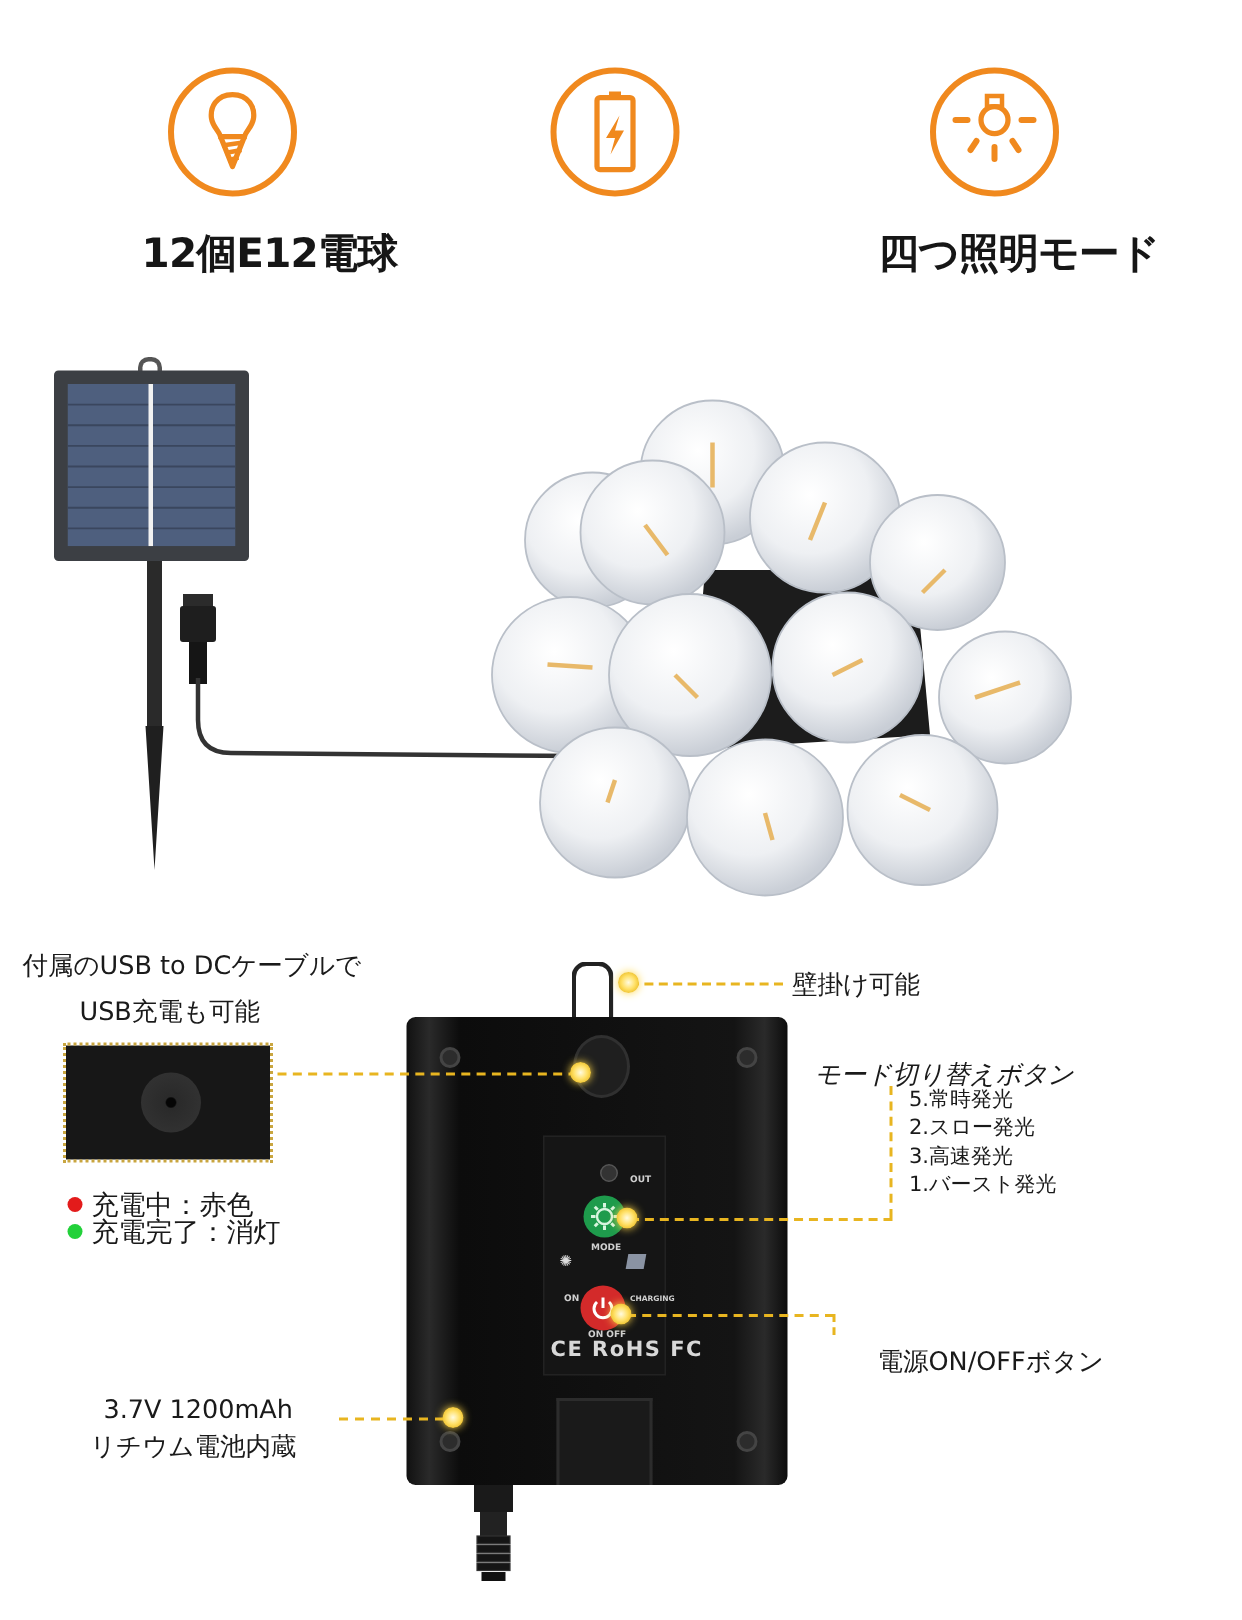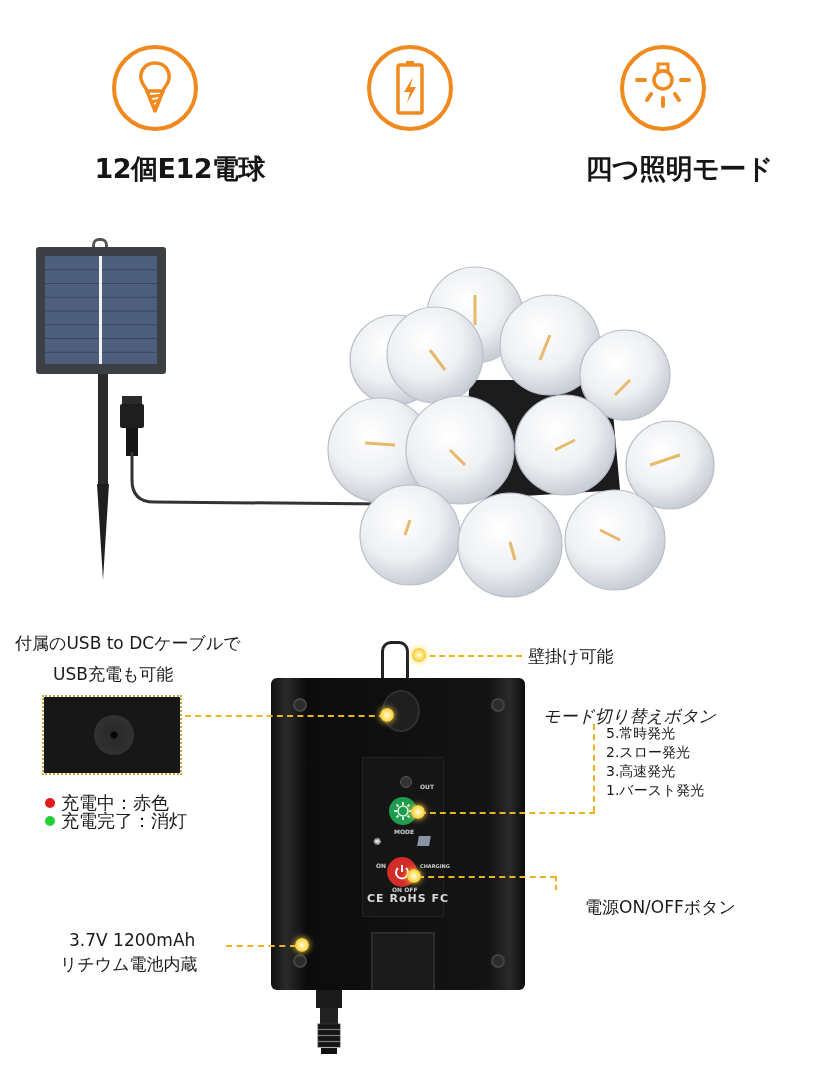--- a/index.html
+++ b/index.html
@@ -25,21 +25,21 @@
   .dash-v { position: absolute; width: 0; border-left: 2px dashed #e8b520; }
   .dot { position: absolute; width: 14px; height: 14px; border-radius: 50%; background: radial-gradient(circle, #fffbe0 0%, #ffe066 45%, #e0a800 100%); box-shadow: 0 0 6px #ffd84a; }
 
   
   .box { left: 271px; top: 678px; width: 254px; height: 312px; background: linear-gradient(90deg, #111 0%, #2a2a2a 6%, #0c0c0c 14%, #141414 86%, #2a2a2a 94%, #0c0c0c 100%); border-radius: 6px; }
   .screw { position: absolute; width: 10px; height: 10px; border-radius: 50%; background: #2c2c2c; border: 2px solid #444; }
   .label-plate { left: 362px; top: 757px; width: 80px; height: 158px; background: #151515; border: 1px solid #222; }
   .btn-mode { left: 389px; top: 797px; width: 28px; height: 28px; border-radius: 50%; background: #1e9b4c; display: flex; align-items: center; justify-content: center; }
   .btn-power { left: 387px; top: 857px; width: 30px; height: 30px; border-radius: 50%; background: #d32a2a; display: flex; align-items: center; justify-content: center; }
   .tiny { position: absolute; font-size: 6px; color: #cfcfcf; font-weight: bold; }
-  .cert { position: absolute; left: 367px; top: 892px; font-size: 11px; font-weight: bold; color: #d8d8d8; letter-spacing: 1px; }
+  .cert { position: absolute; left: 367px; top: 892px; font-size: 14px; font-weight: bold; color: #d8d8d8; letter-spacing: 1px; }
   .port-out { left: 400px; top: 776px; width: 10px; height: 10px; border-radius: 50%; background: #333; border: 1px solid #555; }
   .latch { left: 371px; top: 932px; width: 64px; height: 58px; background: #1a1a1a; border: 2px solid #2c2c2c; border-bottom: none; box-sizing: border-box; }
   .cable-conn { left: 312px; top: 990px; width: 34px; height: 64px; }
   .dc-port { left: 382px; top: 690px; width: 34px; height: 38px; border-radius: 50%; background: #1f1f1f; border: 2px solid #303030; }
   .hook { left: 381px; top: 641px; width: 28px; height: 42px; border: 3px solid #222; border-bottom: none; border-radius: 10px 10px 0 0; box-sizing: border-box; }
 
   .inset { left: 44px; top: 697px; width: 136px; height: 76px; background: #171717; outline: 2px dotted #c9a640; }
   .inset-jack { position: absolute; left: 50px; top: 18px; width: 40px; height: 40px; border-radius: 50%; background: radial-gradient(circle, #050505 0 3px, #2a2a2a 4px, #353535 100%); }
 
   .led-row { position: absolute; left: 45px; font-size: 18px; display: flex; align-items: center; gap: 6px; }

